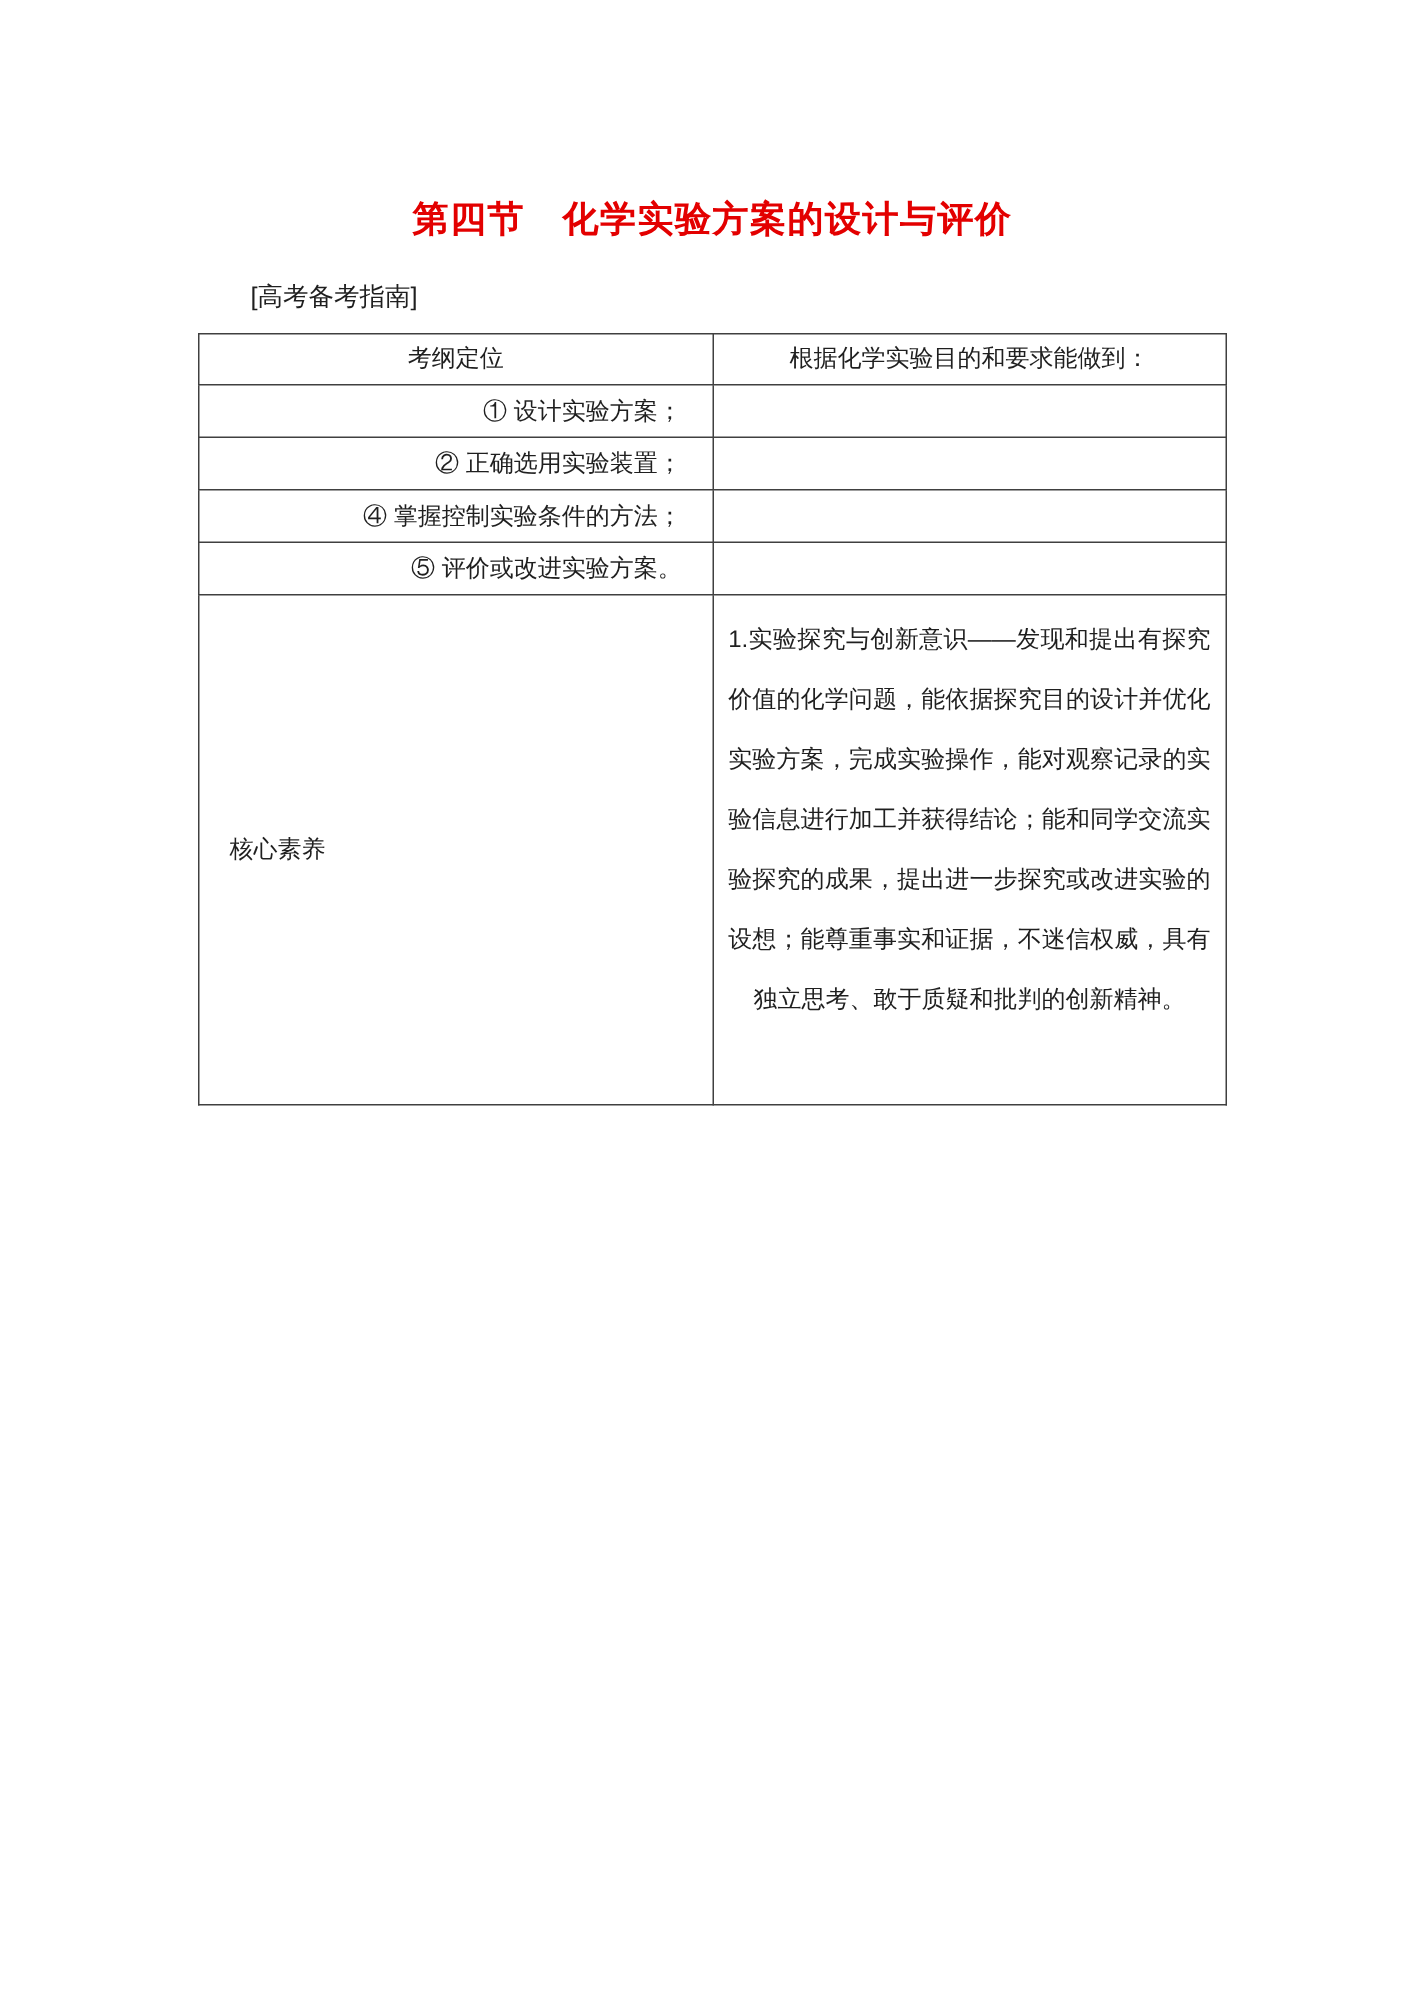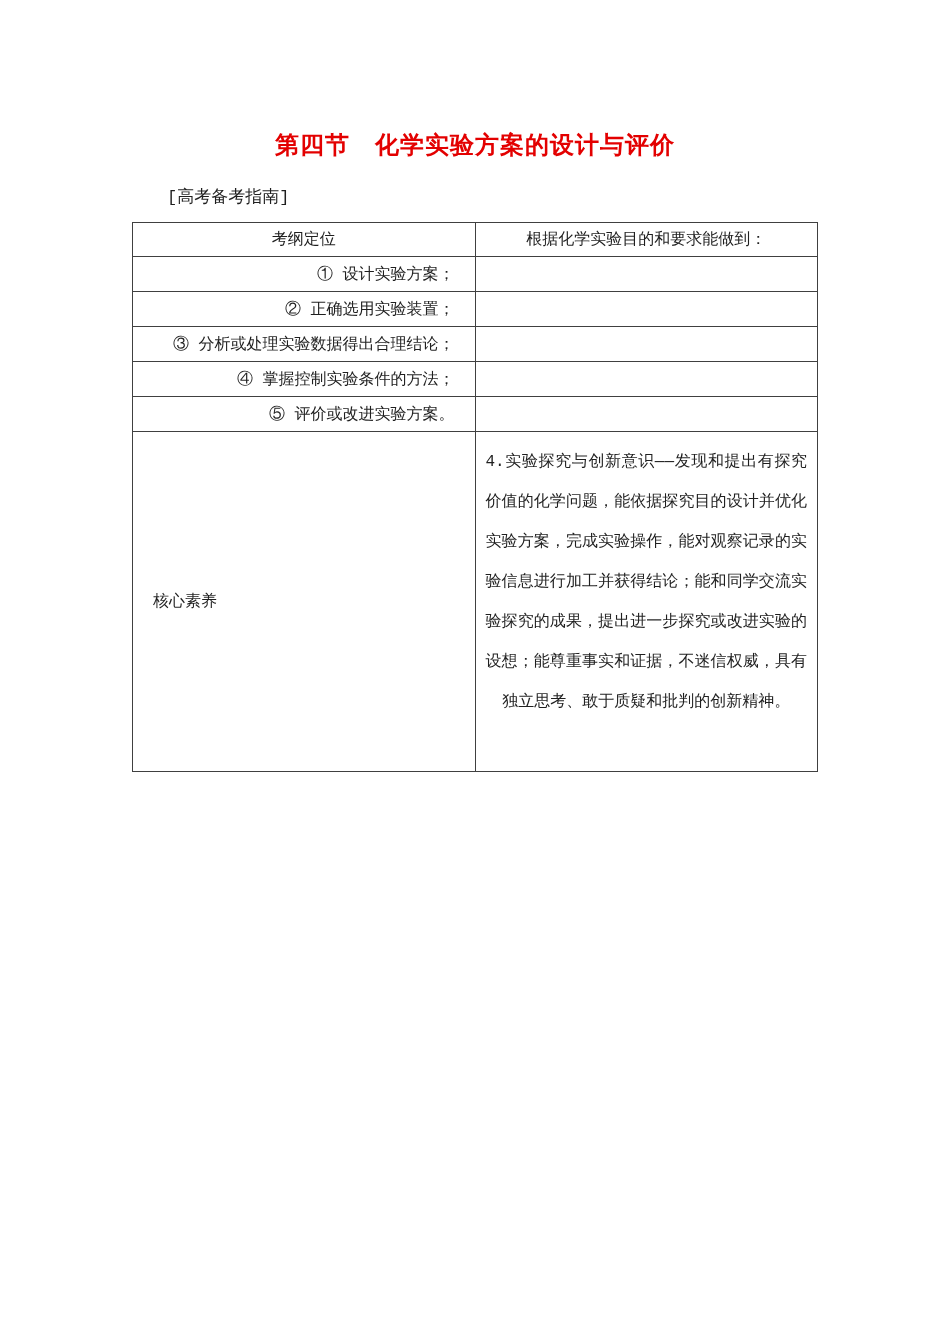--- a/index.html
+++ b/index.html
@@ -7,21 +7,21 @@
     --border:#404040;
     --text:#1f1f1f;
     --page-bg:#ffffff;
   }
   html,body{margin:0;padding:0;background:#ffffff;}
   .page{
     position:relative;
     width:950px;height:1280px;
     background:var(--page-bg);
     color:var(--text);
-    font-family:Liberation Mono, monospace;
+    font-family:Liberation Sans, sans-serif;
     overflow:hidden;
   }
   .doc-title{
     margin:0;
     padding-top:131px;
     text-align:center;
     font-size:24px;
     font-weight:bold;
     letter-spacing:1px;
     color:var(--title-red);
@@ -81,33 +81,29 @@
 
       <tr class="r-item">
         <td>① 设计实验方案；</td>
         <td></td>
       </tr>
       <tr class="r-item">
         <td>② 正确选用实验装置；</td>
         <td></td>
       </tr>
       <tr class="r-item">
-        <td>③ 分析或处理实验数据得出合理结论；</td>
-        <td></td>
-      </tr>
-      <tr class="r-item">
         <td>④ 掌握控制实验条件的方法；</td>
         <td></td>
       </tr>
       <tr class="r-item">
         <td>⑤ 评价或改进实验方案。</td>
         <td></td>
       </tr>
 
       <tr class="r-core">
         <td class="c-label">核心素养</td>
-        <td class="c-para pad-top">4.实验探究与创新意识——发现和提出有探究价值的化学问题，能依据探究目的设计并优化实验方案，完成实验操作，能对观察记录的实验信息进行加工并获得结论；能和同学交流实验探究的成果，提出进一步探究或改进实验的设想；能尊重事实和证据，不迷信权威，具有独立思考、敢于质疑和批判的创新精神。</td>
+        <td class="c-para pad-top">1.实验探究与创新意识——发现和提出有探究价值的化学问题，能依据探究目的设计并优化实验方案，完成实验操作，能对观察记录的实验信息进行加工并获得结论；能和同学交流实验探究的成果，提出进一步探究或改进实验的设想；能尊重事实和证据，不迷信权威，具有独立思考、敢于质疑和批判的创新精神。</td>
       </tr>
 
     </tbody>
   </table>
 
 </div>
 
 </body></html>

